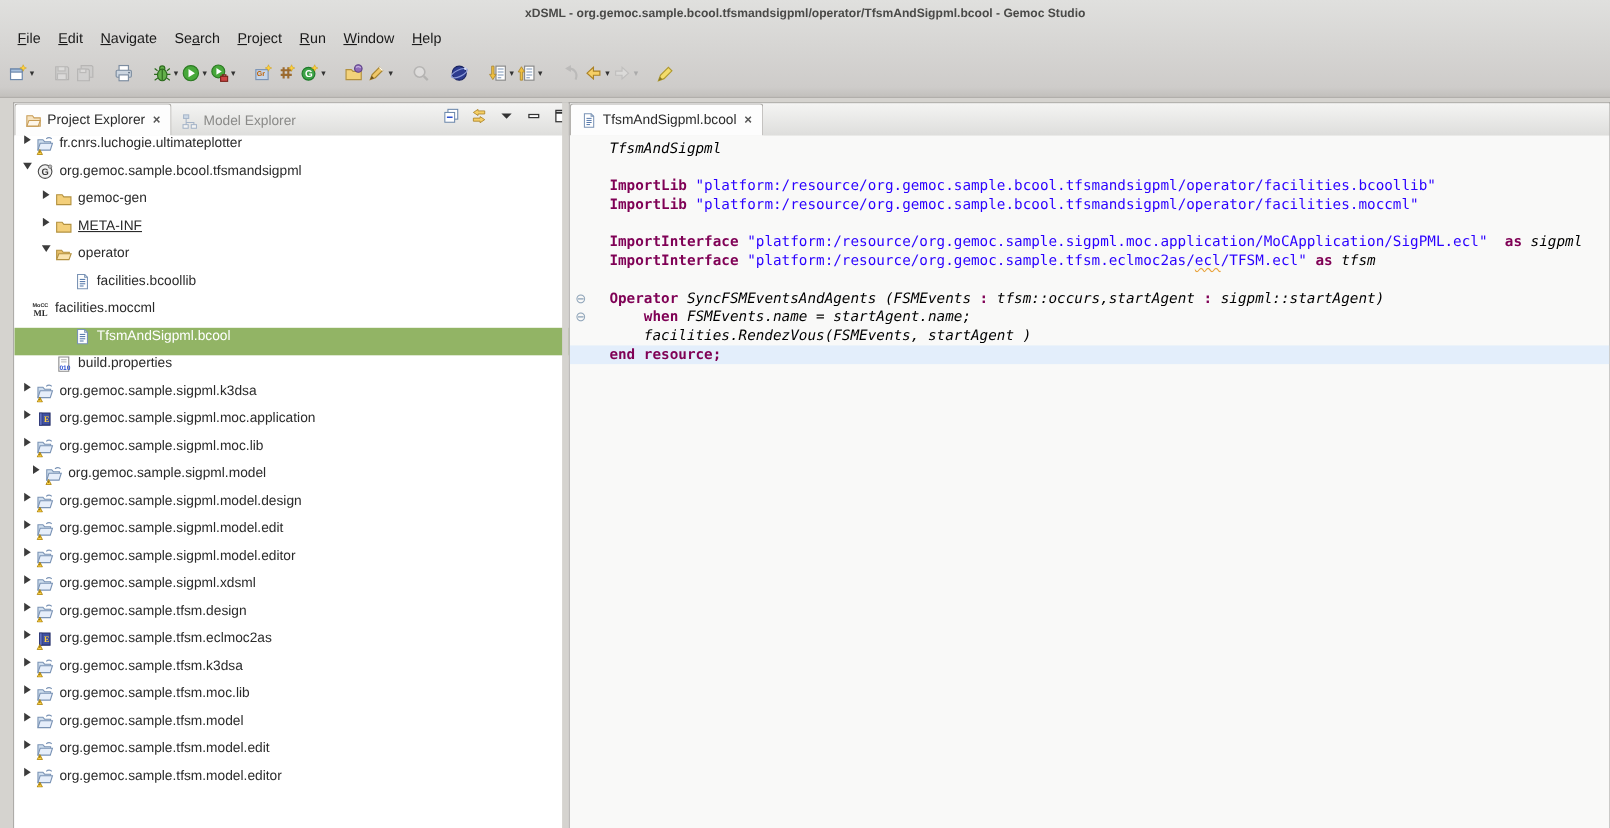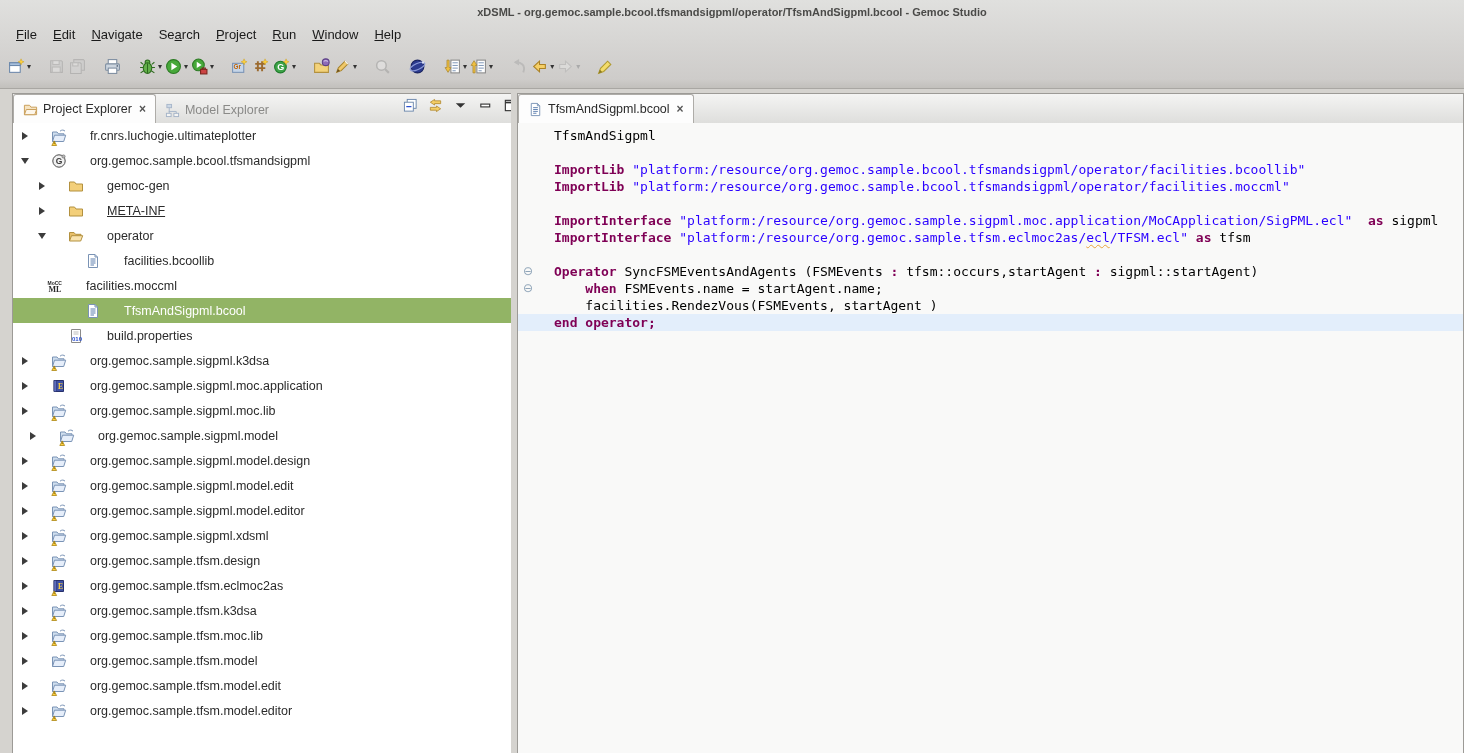--- a/index.html
+++ b/index.html
@@ -38,42 +38,42 @@
   .tab.active{background:#fdfdfd;border:1px solid #aeaca8;border-bottom:1px solid #fdfdfd;
     border-radius:3px 3px 0 0;color:#2b2b2b;}
   .tab .closex{margin-left:7px;font-size:12px;color:#555;font-weight:bold;cursor:pointer;}
   .hdr-actions{position:absolute;right:6px;top:4px;display:flex;gap:10px;align-items:center;}
   .hdr-actions .hbtn{display:inline-flex;cursor:pointer;}
   .hdr-actions svg{width:15px;height:15px;}
 
   
   .tree{position:absolute;left:0;right:0;top:29px;bottom:0;overflow:hidden;background:#fff;
     font-size:12.5px;color:#2b2b2b;}
-  .trow{height:25px;display:flex;align-items:center;white-space:nowrap;cursor:default;gap:18px;}
+  .trow{height:25px;display:flex;white-space:nowrap;cursor:default;}
   .trow.selected{background:#92b465;color:#fff;}
   .tw{width:16px;display:inline-flex;justify-content:center;flex:none;}
   .arr{width:0;height:0;display:inline-block;}
   .arr.collapsed{border-left:6px solid #3c3c3c;border-top:4px solid transparent;border-bottom:4px solid transparent;}
   .arr.expanded{border-top:6px solid #3c3c3c;border-left:4px solid transparent;border-right:4px solid transparent;}
   .ticon{width:17px;height:16px;display:inline-flex;flex:none;position:relative;margin-right:4px;}
   .ticon svg{width:16px;height:16px;}
   .tlabel{padding-right:6px;}
 
   
   .editor-body{position:absolute;left:0;right:0;top:29px;bottom:0;background:#f9f9f8;overflow:hidden;
     padding-top:4px;font-family:"DejaVu Sans Mono","Liberation Mono",monospace;font-size:13px;}
   .cline{height:17px;line-height:17px;white-space:pre;display:flex;}
   .cline.hl{background:#e3eefb;}
   .gutter{width:36px;flex:none;color:#8fa4b8;font-family:"DejaVu Sans",sans-serif;font-size:12px;
     padding-left:5px;box-sizing:border-box;}
   .ct{flex:1;}
   .tk-k{color:#7f0055;font-weight:bold;}
   .tk-s{color:#2a00ff;}
   .tk-w{color:#2a00ff;text-decoration:underline wavy #e8a33d 1px;text-underline-offset:2px;}
-  .tk-p{color:#000;}
+  .tk-p{color:#000;font-style:italic;}
 </style>
 </head>
 <body>
 
 <div class="window">
   <div class="chrome">
     <div class="titlebar">xDSML - org.gemoc.sample.bcool.tfsmandsigpml/operator/TfsmAndSigpml.bcool - Gemoc Studio</div>
     <div class="menubar" id="menubar"><span class="menu-item"><u>F</u>ile</span><span class="menu-item"><u>E</u>dit</span><span class="menu-item"><u>N</u>avigate</span><span class="menu-item">Se<u>a</u>rch</span><span class="menu-item"><u>P</u>roject</span><span class="menu-item"><u>R</u>un</span><span class="menu-item"><u>W</u>indow</span><span class="menu-item"><u>H</u>elp</span></div>
     <div class="toolbar" id="toolbar">
         <span class="tbtn">
@@ -659,18 +659,18 @@
           <div class="cline"><span class="gutter"></span><span class="ct"></span></div>
           <div class="cline"><span class="gutter"></span><span class="ct"><span class="tk-k">ImportLib</span><span class="tk-p"> </span><span class="tk-s">"platform:/resource/org.gemoc.sample.bcool.tfsmandsigpml/operator/facilities.bcoollib"</span></span></div>
           <div class="cline"><span class="gutter"></span><span class="ct"><span class="tk-k">ImportLib</span><span class="tk-p"> </span><span class="tk-s">"platform:/resource/org.gemoc.sample.bcool.tfsmandsigpml/operator/facilities.moccml"</span></span></div>
           <div class="cline"><span class="gutter"></span><span class="ct"></span></div>
           <div class="cline"><span class="gutter"></span><span class="ct"><span class="tk-k">ImportInterface</span><span class="tk-p"> </span><span class="tk-s">"platform:/resource/org.gemoc.sample.sigpml.moc.application/MoCApplication/SigPML.ecl"</span><span class="tk-p">  </span><span class="tk-k">as</span><span class="tk-p"> sigpml</span></span></div>
           <div class="cline"><span class="gutter"></span><span class="ct"><span class="tk-k">ImportInterface</span><span class="tk-p"> </span><span class="tk-s">"platform:/resource/org.gemoc.sample.tfsm.eclmoc2as/</span><span class="tk-w">ecl</span><span class="tk-s">/TFSM.ecl"</span><span class="tk-p"> </span><span class="tk-k">as</span><span class="tk-p"> tfsm</span></span></div>
           <div class="cline"><span class="gutter"></span><span class="ct"></span></div>
           <div class="cline"><span class="gutter">⊖</span><span class="ct"><span class="tk-k">Operator</span><span class="tk-p"> SyncFSMEventsAndAgents (FSMEvents </span><span class="tk-k">:</span><span class="tk-p"> tfsm::occurs,startAgent </span><span class="tk-k">:</span><span class="tk-p"> sigpml::startAgent)</span></span></div>
           <div class="cline"><span class="gutter">⊖</span><span class="ct"><span class="tk-p">    </span><span class="tk-k">when</span><span class="tk-p"> FSMEvents.name = startAgent.name;</span></span></div>
           <div class="cline"><span class="gutter"></span><span class="ct"><span class="tk-p">    facilities.RendezVous(FSMEvents, startAgent )</span></span></div>
-          <div class="cline hl"><span class="gutter"></span><span class="ct"><span class="tk-k">end operator;</span></span></div>
+          <div class="cline hl"><span class="gutter"></span><span class="ct"><span class="tk-k">end resource;</span></span></div>
         </div>
     </div>
 
   </div>
 </div>
 
 </body></html>

